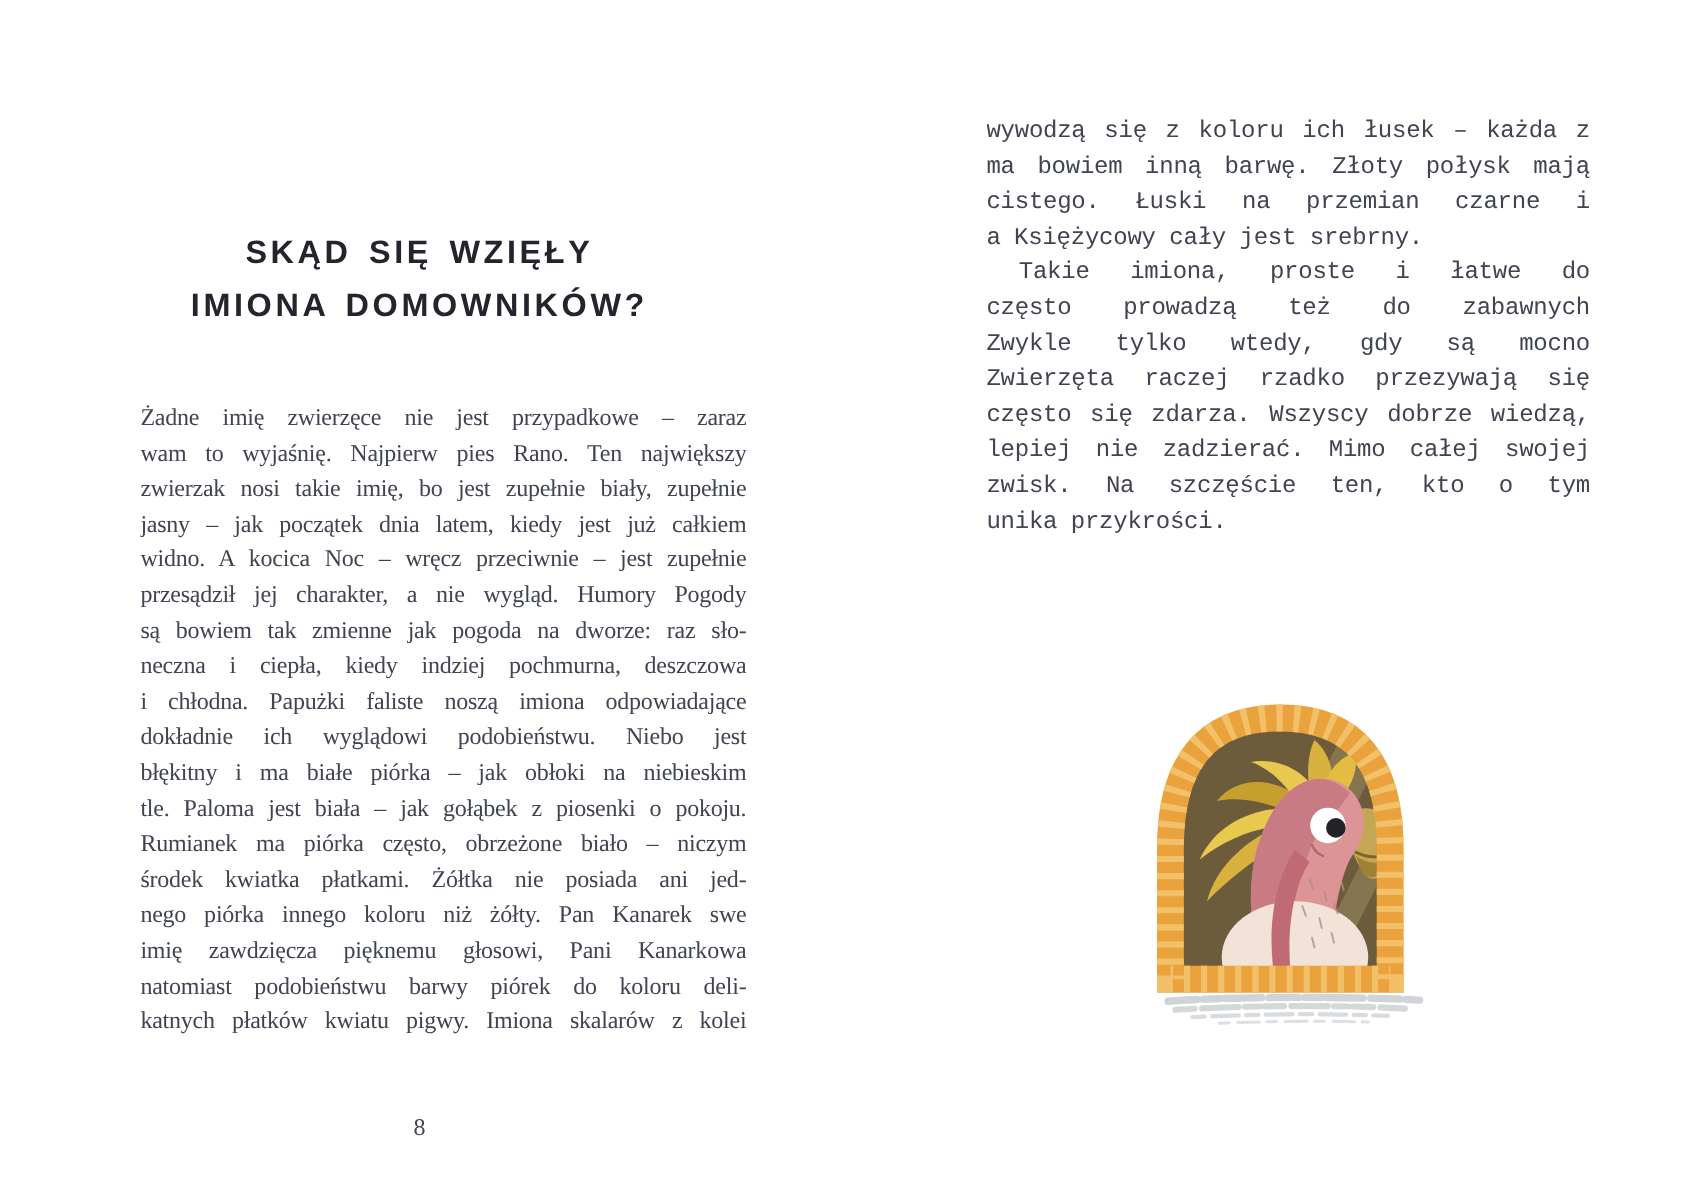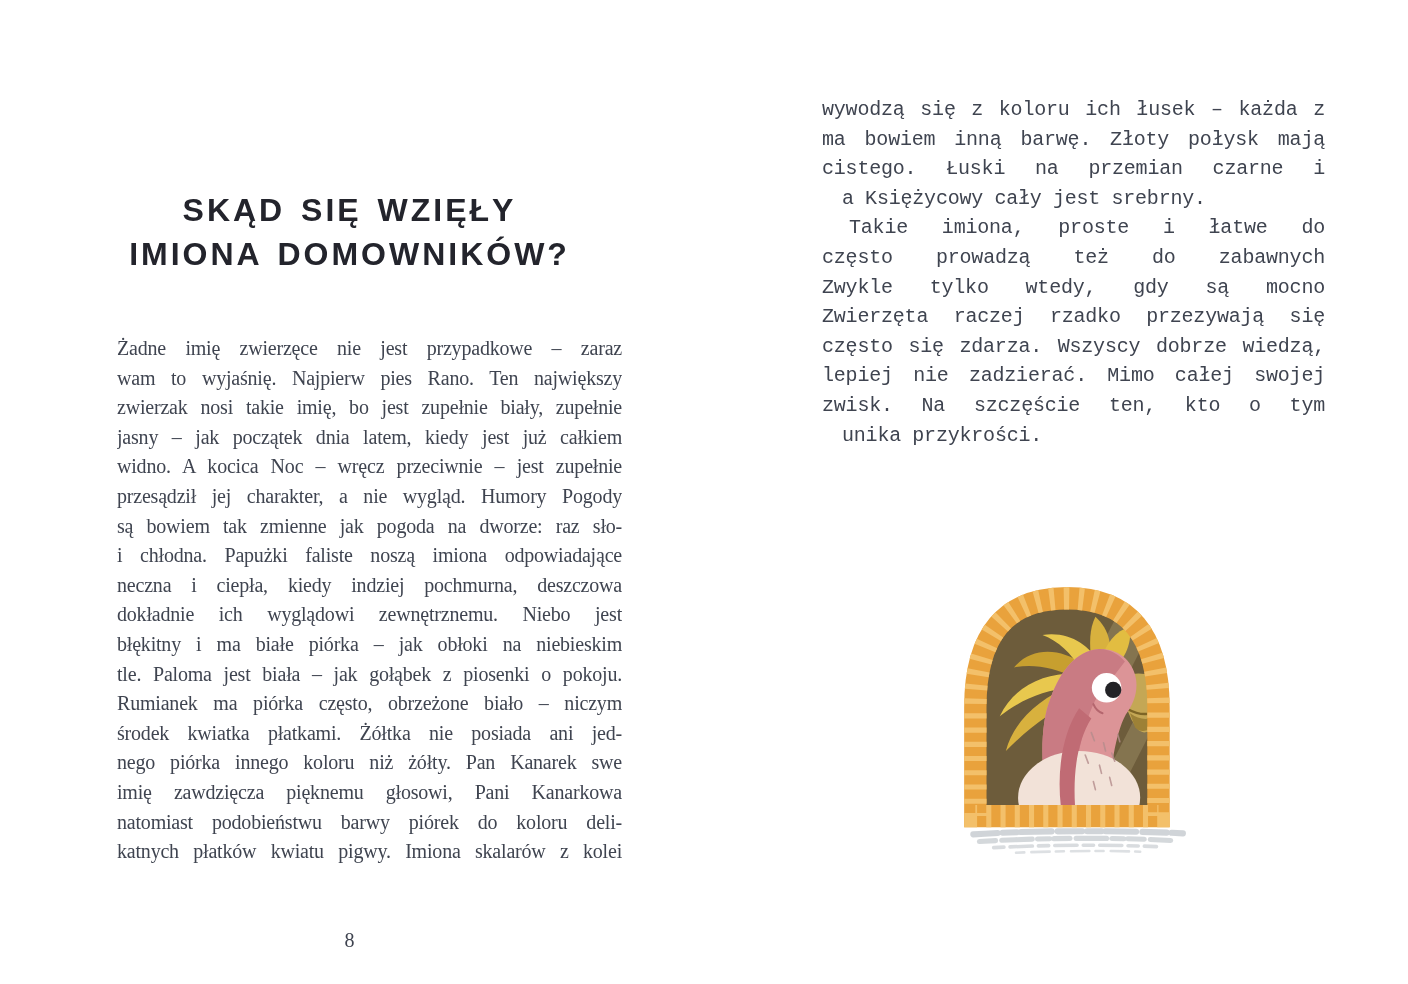--- a/index.html
+++ b/index.html
@@ -3,33 +3,33 @@
 <meta charset="utf-8">
 <style>
   html,body{margin:0;padding:0;background:#ffffff;}
   .spread{
     position:relative;width:1408px;height:984px;background:#ffffff;
     font-family:"Liberation Serif",serif;color:#3f4450;overflow:hidden;
   }
   .chapter-title{
     position:absolute;left:97px;top:188px;width:505px;text-align:center;
     font-family:"Liberation Sans",sans-serif;font-weight:bold;color:#23242c;
-    font-size:32px;line-height:44px;letter-spacing:3px;word-spacing:4px;
+    font-size:27px;line-height:44px;letter-spacing:3px;word-spacing:4px;
   }
   .body-col{position:absolute;font-size:20px;line-height:29.6px;}
   .left-col{left:97px;top:334px;width:505px;margin-left:20px;}
   .right-col{left:822px;top:95px;width:503px;font-family:Liberation Mono, monospace;}
   .paragraph{margin:0;}
   .paragraph + .paragraph .line:first-child{text-indent:27px;}
   .line{
     height:29.6px;overflow:hidden;
     text-align:justify;text-align-last:justify;
     letter-spacing:-0.2px;word-spacing:-0.5px;
   }
-  .line.last{text-align-last:left;margin-left:20px;}
+  .line.last{text-align-last:left;}
   .page-number{
     position:absolute;left:97px;top:929px;width:505px;text-align:center;
     font-size:20px;color:#3f4450;
   }
   .illustration{position:absolute;left:953px;top:580px;width:238px;height:290px;}
   .illustration svg{width:100%;height:100%;display:block;}
   
   .frame-base{stroke:#e9a23c;}
   .frame-ticks{stroke:#f3c06a;}
   .arch-interior{fill:#6d5c3b;}
@@ -53,23 +53,23 @@
 
   <div class="body-col left-col">
       <div class="paragraph">
         <div class="line">Żadne imię zwierzęce nie jest przypadkowe – zaraz</div>
         <div class="line">wam to wyjaśnię. Najpierw pies Rano. Ten największy</div>
         <div class="line">zwierzak nosi takie imię, bo jest zupełnie biały, zupełnie</div>
         <div class="line">jasny – jak początek dnia latem, kiedy jest już całkiem</div>
         <div class="line">widno. A kocica Noc – wręcz przeciwnie – jest zupełnie</div>
         <div class="line">przesądził jej charakter, a nie wygląd. Humory Pogody</div>
         <div class="line">są bowiem tak zmienne jak pogoda na dworze: raz sło-</div>
+        <div class="line">neczna i ciepła, kiedy indziej pochmurna, deszczowa</div>
         <div class="line">i chłodna. Papużki faliste noszą imiona odpowiadające</div>
-        <div class="line">neczna i ciepła, kiedy indziej pochmurna, deszczowa</div>
-        <div class="line">dokładnie ich wyglądowi zewnętrznemu. Niebo jest</div>
+        <div class="line">dokładnie ich wyglądowi podobieństwu. Niebo jest</div>
         <div class="line">błękitny i ma białe piórka – jak obłoki na niebieskim</div>
         <div class="line">tle. Paloma jest biała – jak gołąbek z piosenki o pokoju.</div>
         <div class="line">Rumianek ma piórka często, obrzeżone biało – niczym</div>
         <div class="line">środek kwiatka płatkami. Żółtka nie posiada ani jed-</div>
         <div class="line">nego piórka innego koloru niż żółty. Pan Kanarek swe</div>
         <div class="line">imię zawdzięcza pięknemu głosowi, Pani Kanarkowa</div>
         <div class="line">natomiast podobieństwu barwy piórek do koloru deli-</div>
         <div class="line">katnych płatków kwiatu pigwy. Imiona skalarów z kolei</div>
       </div>
     </div>

